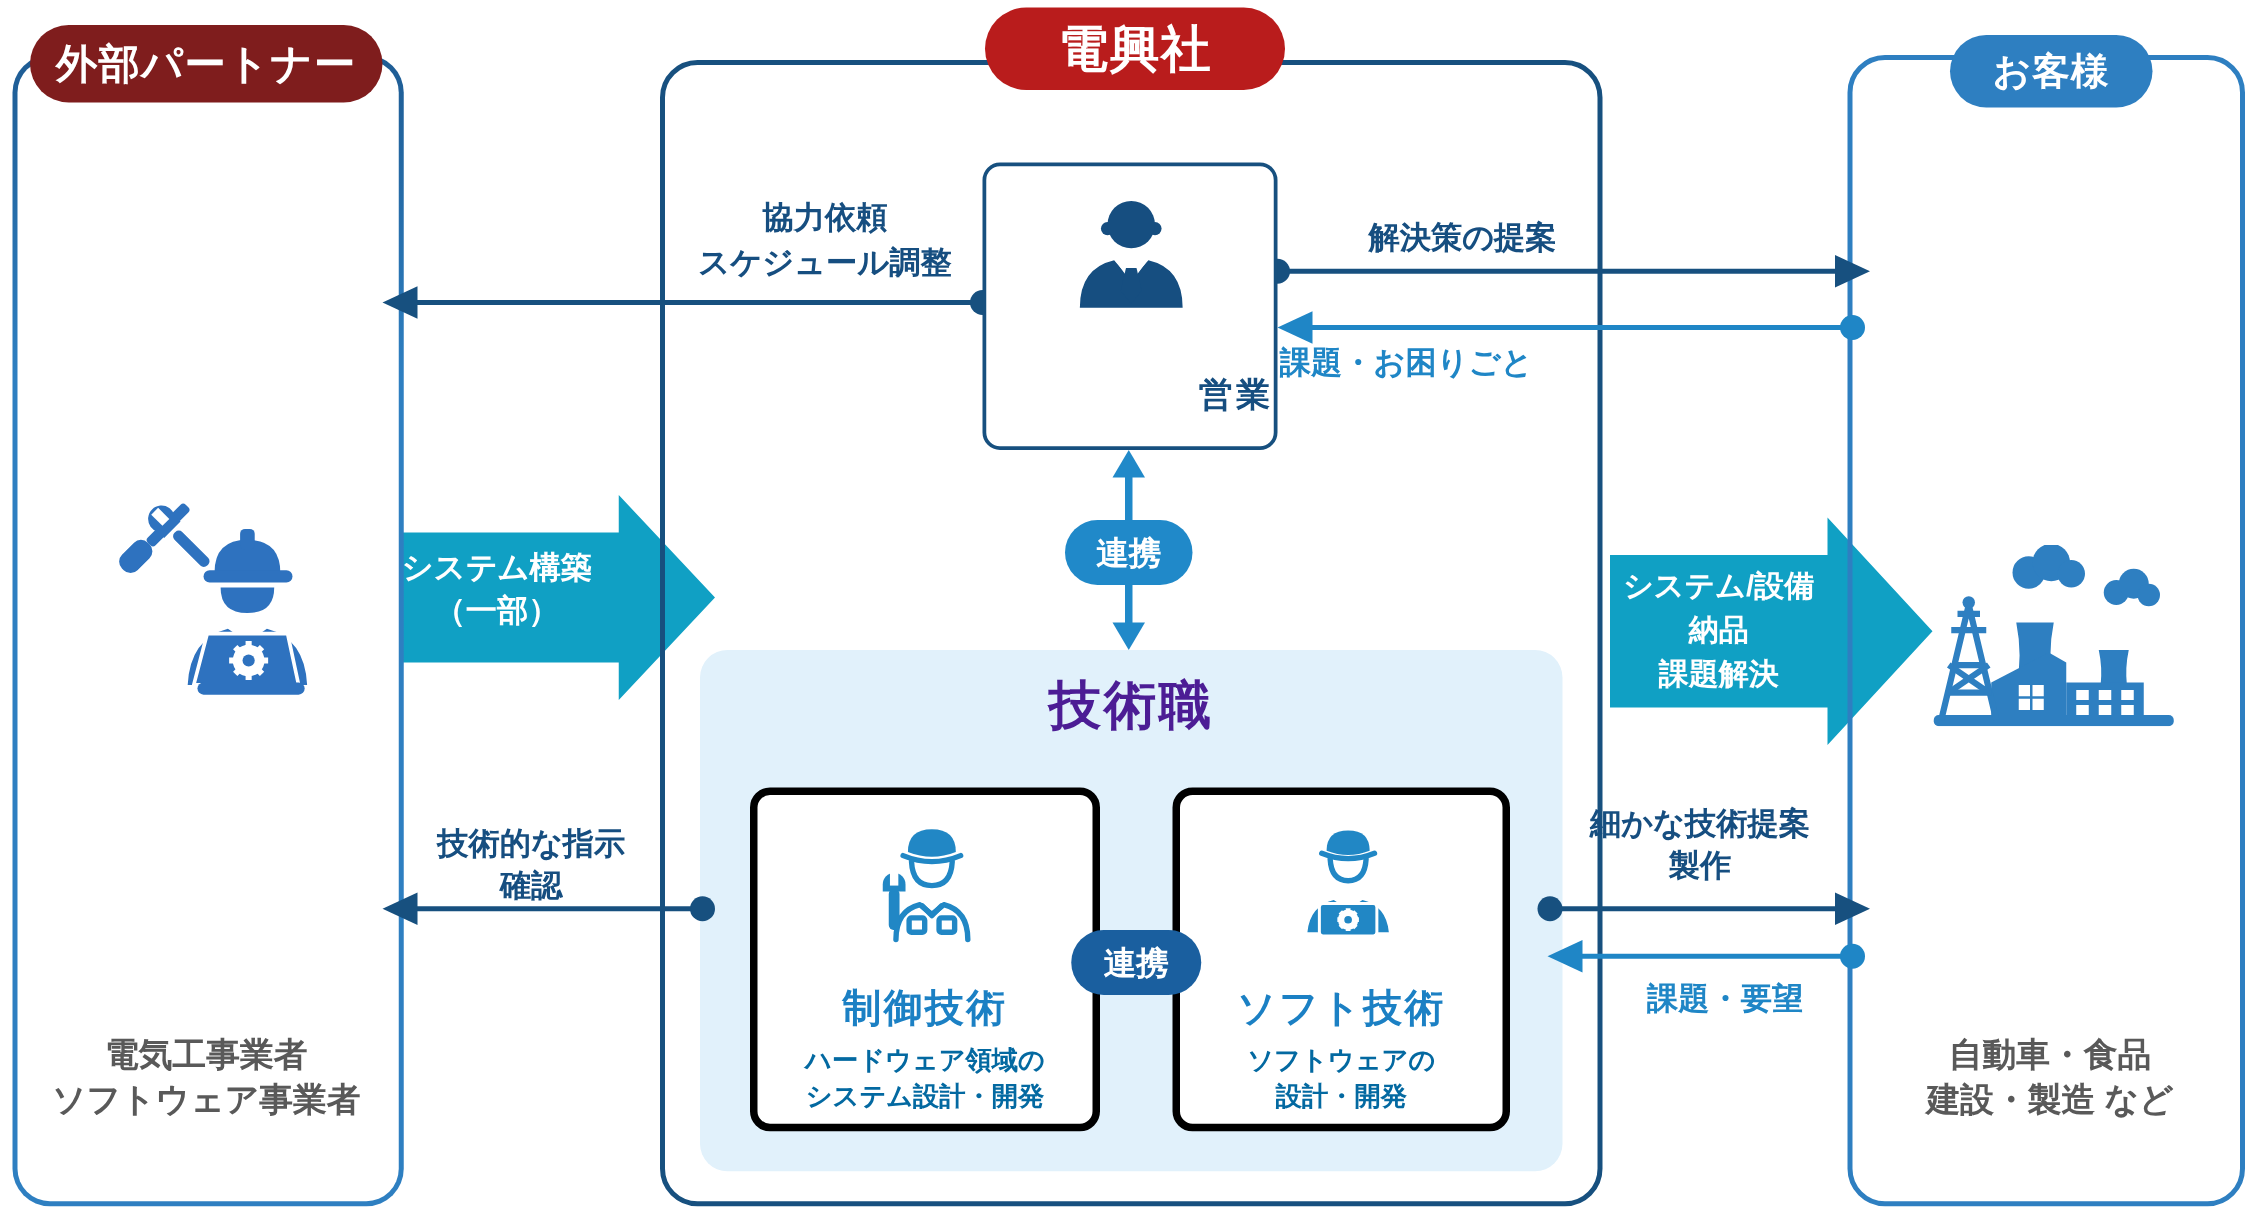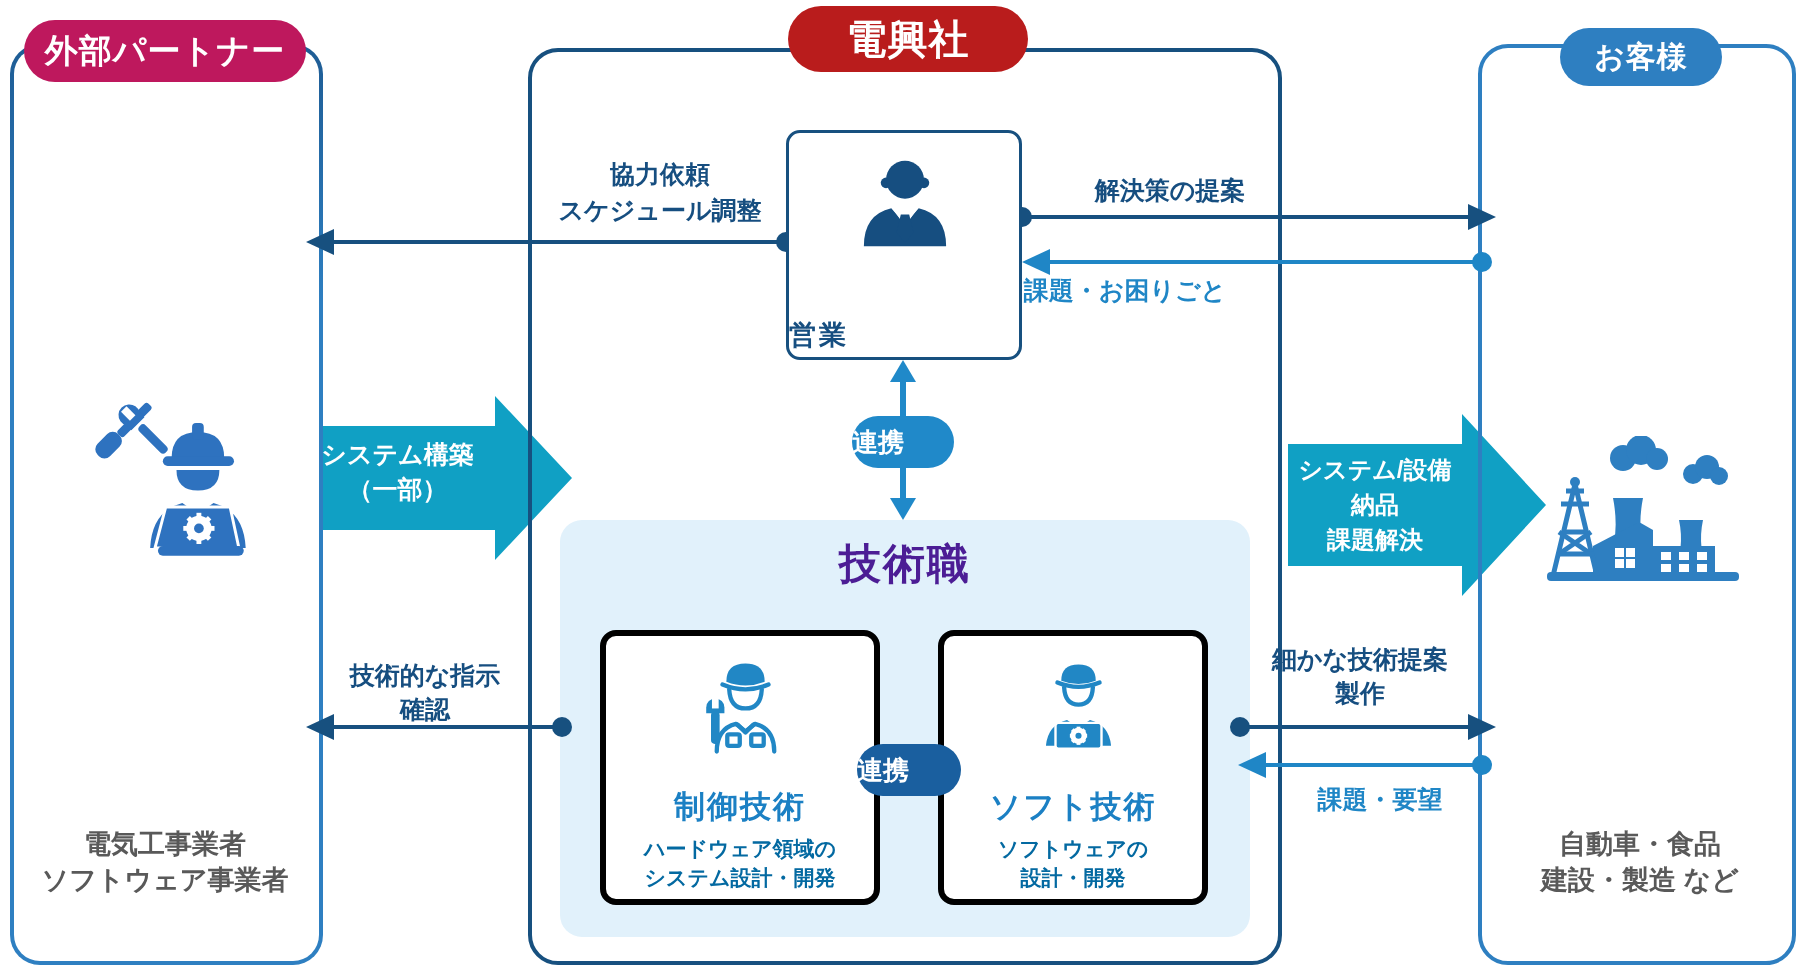--- a/index.html
+++ b/index.html
@@ -30,21 +30,21 @@
   .techbox{position:absolute;left:560px;top:520px;width:690px;height:417px;
            background:#e1f1fb;border-radius:22px;z-index:3;}
   .techtitle{position:absolute;left:0;top:16px;width:100%;text-align:center;
              font-weight:bold;font-size:42px;color:#4c1d95;letter-spacing:2px;}
   .card{position:absolute;top:110px;height:275px;background:#fff;box-sizing:border-box;
         border:6px solid #000000;border-radius:16px;}
   .card .ctitle{position:absolute;left:0;top:150px;width:100%;text-align:center;
                 font-weight:bold;font-size:31px;color:#1b80c4;letter-spacing:2px;}
   .card .cdesc{position:absolute;left:0;top:198px;width:100%;text-align:center;
                font-weight:bold;font-size:21px;line-height:29px;color:#0369a1;white-space:pre-line;}
-  .linkpill{position:absolute;display:flex;align-items:center;justify-content:flex-start;
+  .linkpill{position:absolute;display:flex;align-items:center;justify-content:center;
             color:#fff;font-weight:bold;font-size:26px;border-radius:26px;z-index:6;}
   .z1{z-index:1;} .z4{z-index:4;} .z5{z-index:5;}
 </style>
 </head>
 <body>
 
 <div class="canvas">
 
   <svg class="abs z1" width="1804" height="978" style="left:0;top:0;">
     <g fill="#10a0c4">
@@ -54,42 +54,42 @@
       <polygon points="1288,444 1462,444 1462,414 1546,505 1462,596 1462,566 1288,566"></polygon>
     </g>
   </svg>
 
   <div class="frame frame-grad" style="left:10px;top:44px;width:313px;height:921px;">
     <div class="inner"></div>
   </div>
   <div class="frame frame-navy" style="left:528px;top:48px;width:754px;height:917px;"></div>
   <div class="frame frame-blue" style="left:1478px;top:44px;width:318px;height:921px;"></div>
 
-  <div class="pill" style="left:24px;top:20px;width:282px;height:62px;border-radius:31px;background:#be185d;font-size:33px;">
+  <div class="pill" style="left:24px;top:20px;width:282px;height:62px;border-radius:31px;background:#7f1d1d;font-size:33px;">
     <span>外部パートナー</span>
   </div>
   <div class="pill" style="left:788px;top:6px;width:240px;height:66px;border-radius:33px;background:#b91c1c;font-size:40px;">
     <span>電興社</span>
   </div>
   <div class="pill" style="left:1560px;top:28px;width:162px;height:58px;border-radius:29px;background:#2e7fc1;font-size:30px;">
     <span>お客様</span>
   </div>
 
   <div class="salesbox">
     <svg class="abs" style="left:58px;top:14px;" width="116" height="116" viewBox="0 0 110 110">
       <g fill="#164e80">
         <circle cx="37" cy="34" r="5"></circle>
           <circle cx="73" cy="34" r="5"></circle>
         <circle cx="55" cy="31" r="18"></circle>
         <path d="M16 94 Q16 64 42 58 L55 73 L68 58 Q94 64 94 94 Z"></path>
       </g>
       <path d="M42 57 L55 75 L68 57 L55 64 Z" fill="#fff"></path>
       <path d="M51 64 h8 l4 17 l-8 10 l-8 -10 z" fill="#164e80"></path>
     </svg>
-    <div class="abs" style="left:0;top:184px;width:100%;text-align:left;font-weight:bold;font-size:27px;color:#164e80;letter-spacing:3px;">営業</div>
+    <div class="abs" style="left:0;top:165px;width:100%;text-align:right;font-weight:bold;font-size:27px;color:#164e80;letter-spacing:3px;">営業</div>
   </div>
 
   <div class="techbox">
     <div class="techtitle">技術職</div>
 
     <div class="card" style="left:40px;width:280px;">
       <svg class="abs" style="left:82px;top:14px;" width="115" height="115" viewBox="0 0 120 120">
         <path d="M40 33 q0 -19 20 -19 q20 0 20 19 q-20 8 -40 0 z" fill="#2187c5"></path>
         <g fill="none" stroke="#2187c5" stroke-width="4.5" stroke-linecap="round" stroke-linejoin="round">
           <path d="M36 36 q24 10 48 0"></path>

